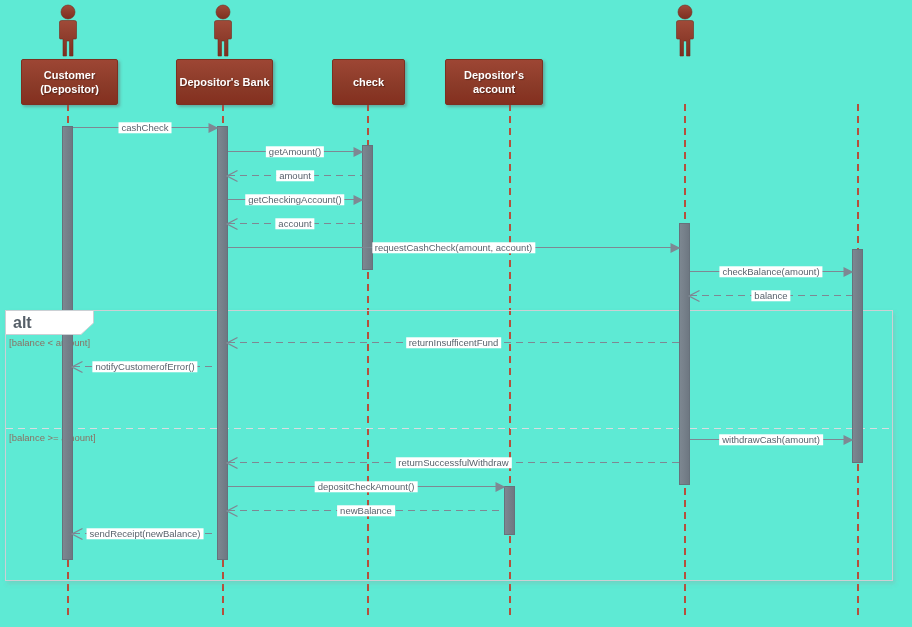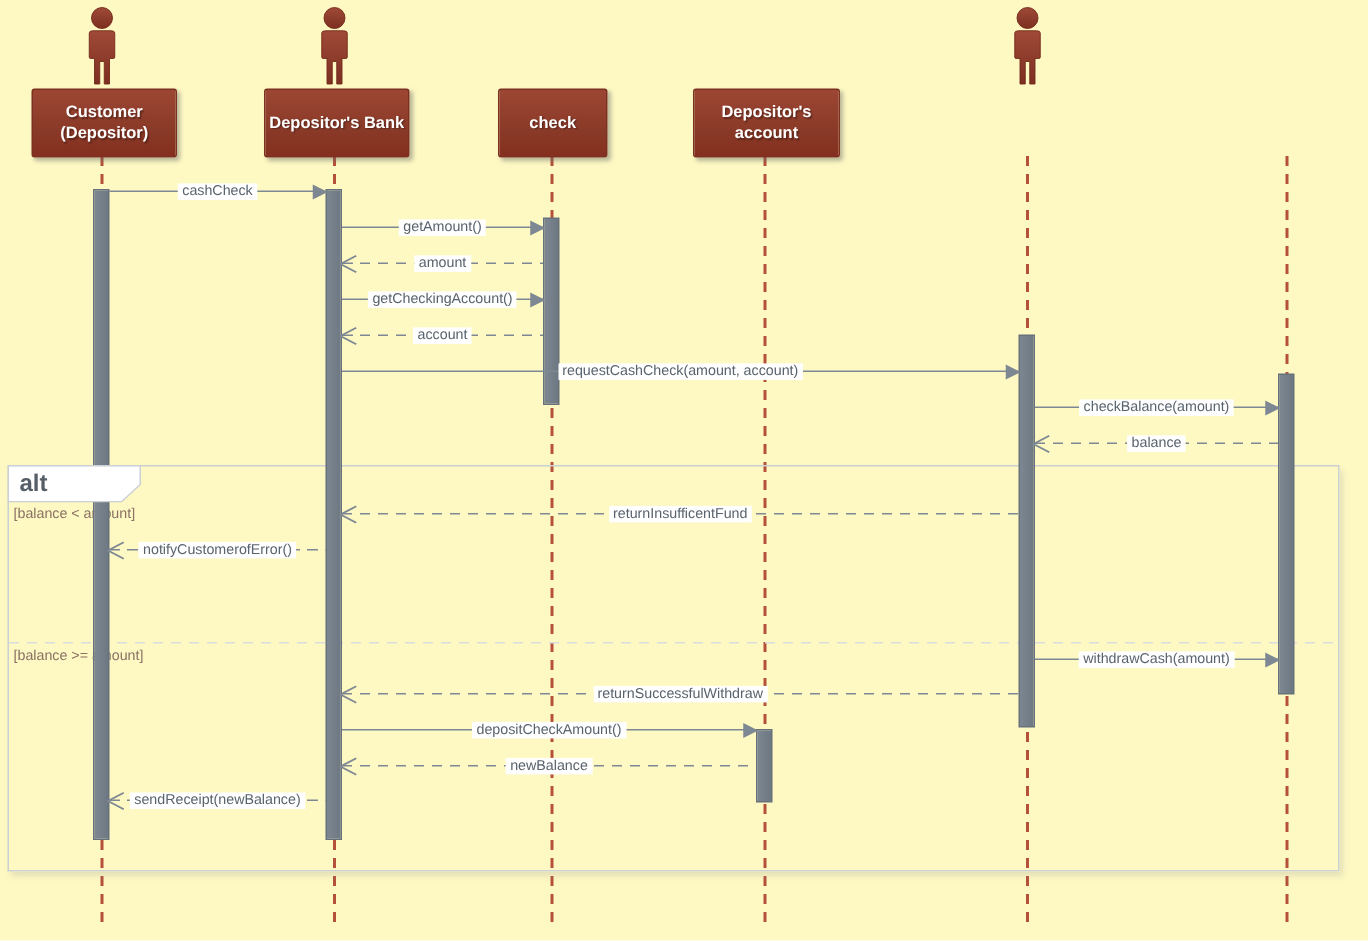--- a/index.html
+++ b/index.html
@@ -1,17 +1,17 @@
 <!DOCTYPE html>
 <html><head>
 <meta charset="utf-8">
 <style>
   html,body{margin:0;padding:0;background:#fff;}
   #canvas{
-    position:relative;width:912px;height:627px;background:#fef9c3;overflow:hidden;
+    position:relative;width:912px;height:627px;background:#5eead4;overflow:hidden;
     font-family:"Liberation Sans","DejaVu Sans",sans-serif;
   }
   
   .lifeline{
     position:absolute;width:2px;top:104px;bottom:7px;z-index:1;
     background:repeating-linear-gradient(180deg,#b5503c 0 7px,transparent 7px 12px);
   }
   
   .pbox{
     position:absolute;top:59px;height:44px;z-index:4;
@@ -99,21 +99,21 @@
 
   <div class="pbox" style="left:21px;width:95px">
       <span>Customer (Depositor)</span>
     </div>
   <div class="pbox" style="left:176px;width:95px">
       <span>Depositor's Bank</span>
     </div>
   <div class="pbox" style="left:332px;width:71px">
       <span>check</span>
     </div>
-  <div class="pbox" style="left:462px;width:96px">
+  <div class="pbox" style="left:445px;width:96px">
       <span>Depositor's account</span>
     </div>
 
   <div class="frame">
     <div class="frame-divider"></div>
   </div>
   <div class="frame-tab" style="left:5px;top:310px">
     <svg width="89" height="25" viewBox="0 0 89 25">
       <path d="M0.5,0.5 H88.5 V13 L76,24.5 H0.5 Z" fill="#ffffff" stroke="#cbd0d4" stroke-width="1"></path>
     </svg>

